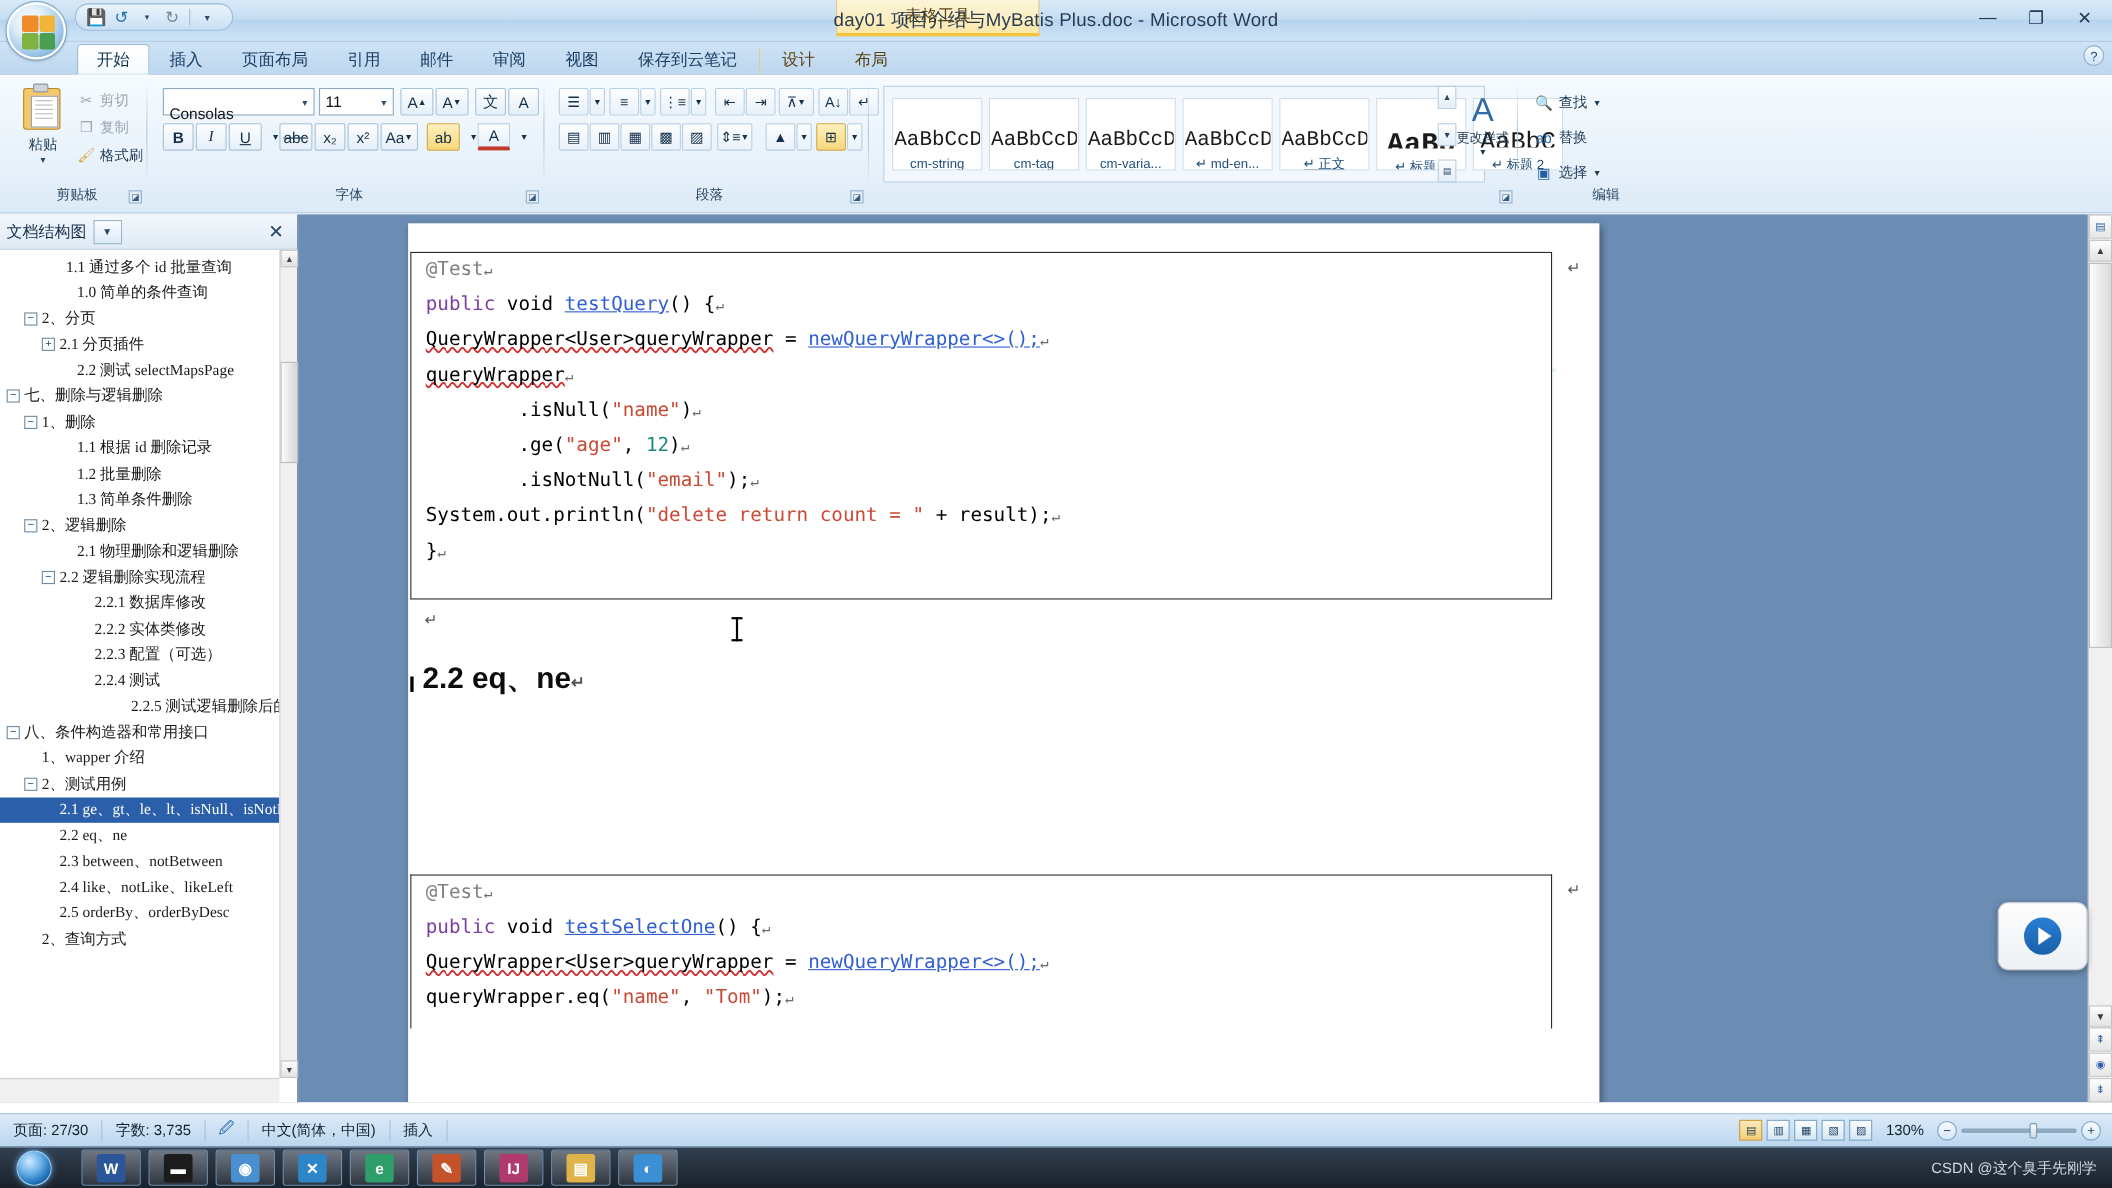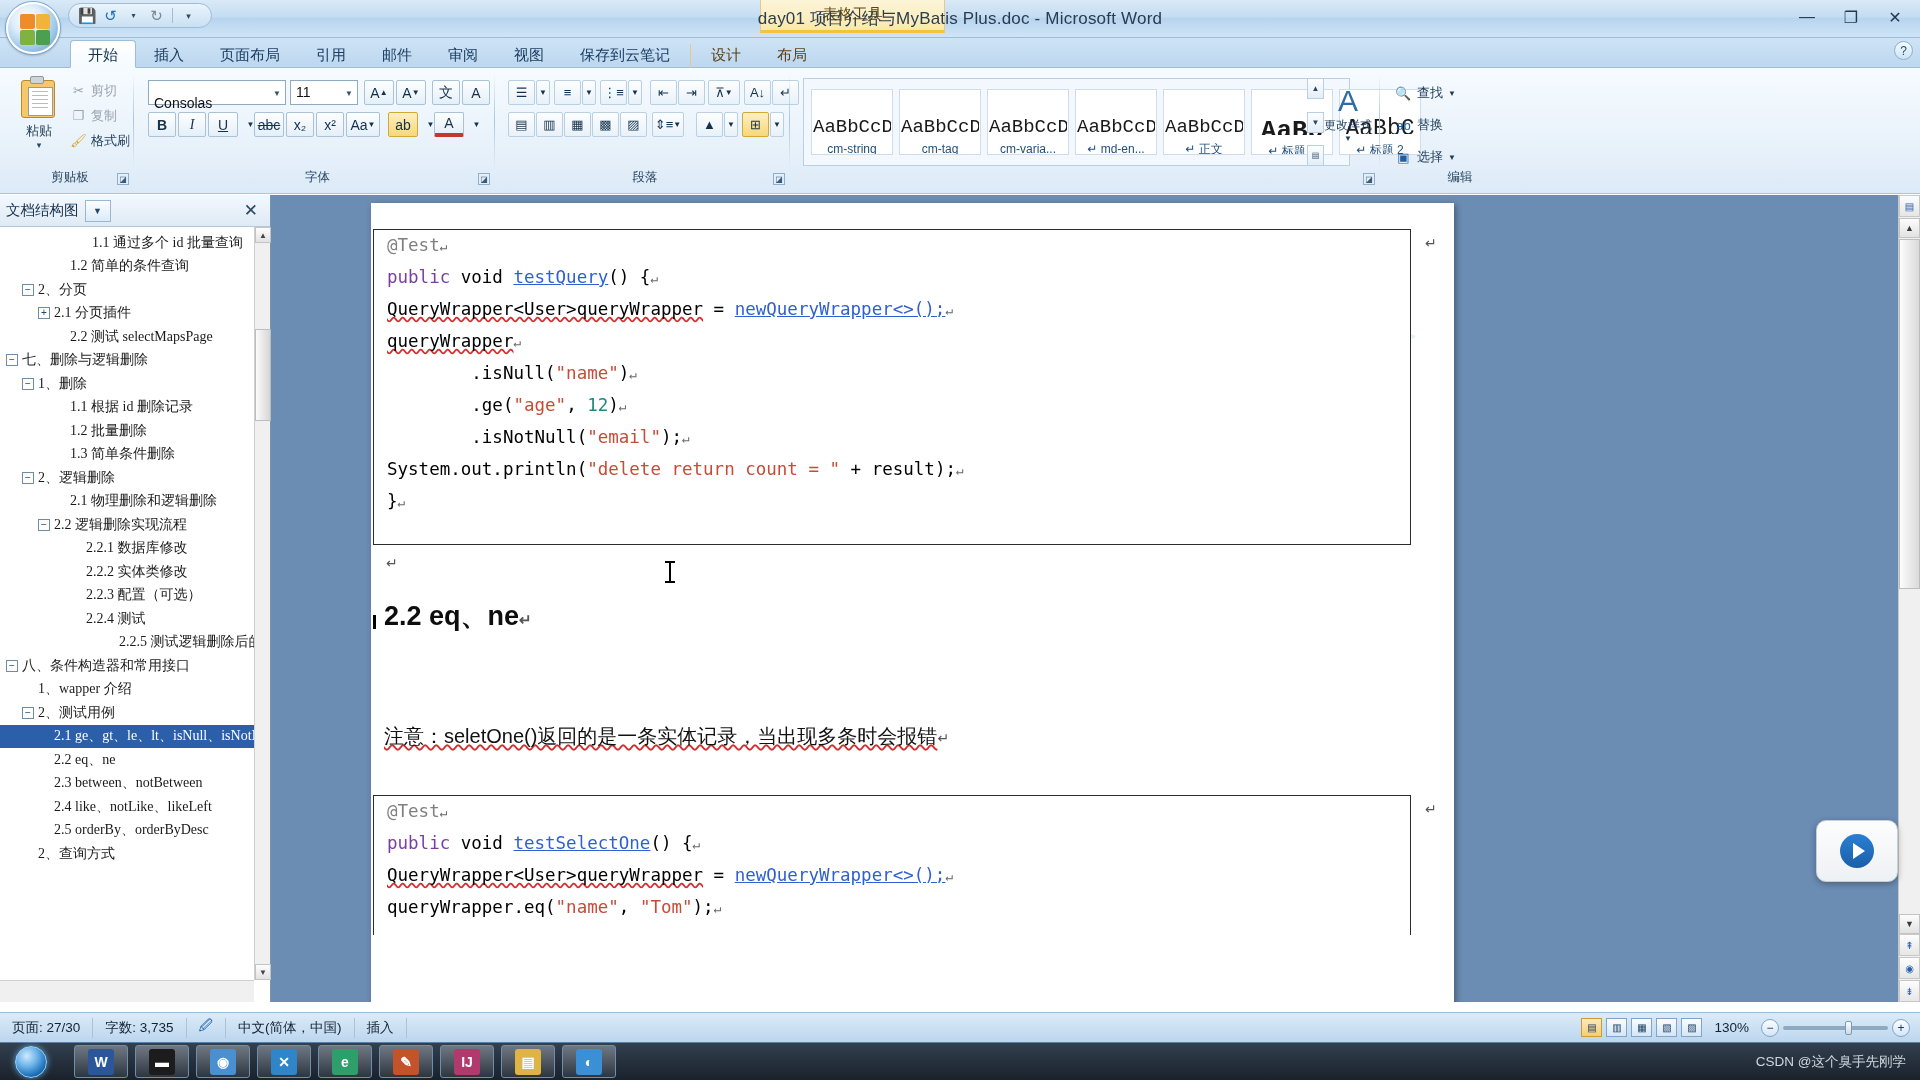--- a/index.html
+++ b/index.html
@@ -502,27 +502,27 @@
 
   <div class="workarea">
 
     <div class="navpane">
       <div class="nav-header">
         <span class="nav-title">文档结构图</span>
         <span class="nav-dd">▼</span>
         <span class="nav-close">✕</span>
       </div>
       <div class="nav-list" id="nav-list">
-          <div class="nav-item" style="padding-left: 76px;">
+          <div class="nav-item" style="padding-left: 44px;">
             <span class="pm none"></span>
             <span>1.1 通过多个 id 批量查询</span>
           </div>
           <div class="nav-item" style="padding-left: 54px;">
             <span class="pm none"></span>
-            <span>1.2 简单的条件查询</span>
+            <span>1.0 简单的条件查询</span>
           </div>
           <div class="nav-item" style="padding-left: 22px;">
             <span class="pm">−</span>
             <span>2、分页</span>
           </div>
           <div class="nav-item" style="padding-left: 38px;">
             <span class="pm">+</span>
             <span>2.1 分页插件</span>
           </div>
           <div class="nav-item" style="padding-left: 54px;">
@@ -650,23 +650,20 @@
         <div style="position:absolute; left:1054px; top:32px; font-size:14px; color:#555;">↵</div>
         <div style="position:absolute; left:15px; top:352px; font-size:14px; color:#555;">↵</div>
 
         <div class="caret-i" style="left:298px; top:358px;"></div>
 
         <div class="heading22" style="left:13px; top:395px;">
           <span>2.2 eq、ne</span><span style="font-size:15px; color:#555;">↵</span>
         </div>
         <div class="endmark" style="left:2px; top:412px;"></div>
 
-        <div class="para-note" style="left:13px; top:520px;">
-          <span class="squig">注意：seletOne()返回的是一条实体记录，当出现多条时会报错</span><span style="font-size:14px; color:#555;">↵</span>
-        </div>
 
         <div class="codeblock" id="code2" style="left:2px; top:592px; width:1038px; height:140px; border-bottom:none;">
             <div class="codeline"><span class="cl-gray">@Test</span><span class="pilcrow">↵</span></div>
             <div class="codeline"><span class="kw">public</span><span> void </span><span class="fn">testSelectOne</span><span>() {</span><span class="pilcrow">↵</span></div>
             <div class="codeline"><span class="squig">QueryWrapper&lt;User&gt;queryWrapper</span><span> = </span><span class="fn">newQueryWrapper&lt;&gt;();</span><span class="pilcrow">↵</span></div>
             <div class="codeline"><span>queryWrapper.eq(</span><span class="str">"name"</span><span>, </span><span class="str">"Tom"</span><span>);</span><span class="pilcrow">↵</span></div>
           </div>
         <div style="position:absolute; left:1054px; top:598px; font-size:14px; color:#555;">↵</div>
       </div>
     </div>

